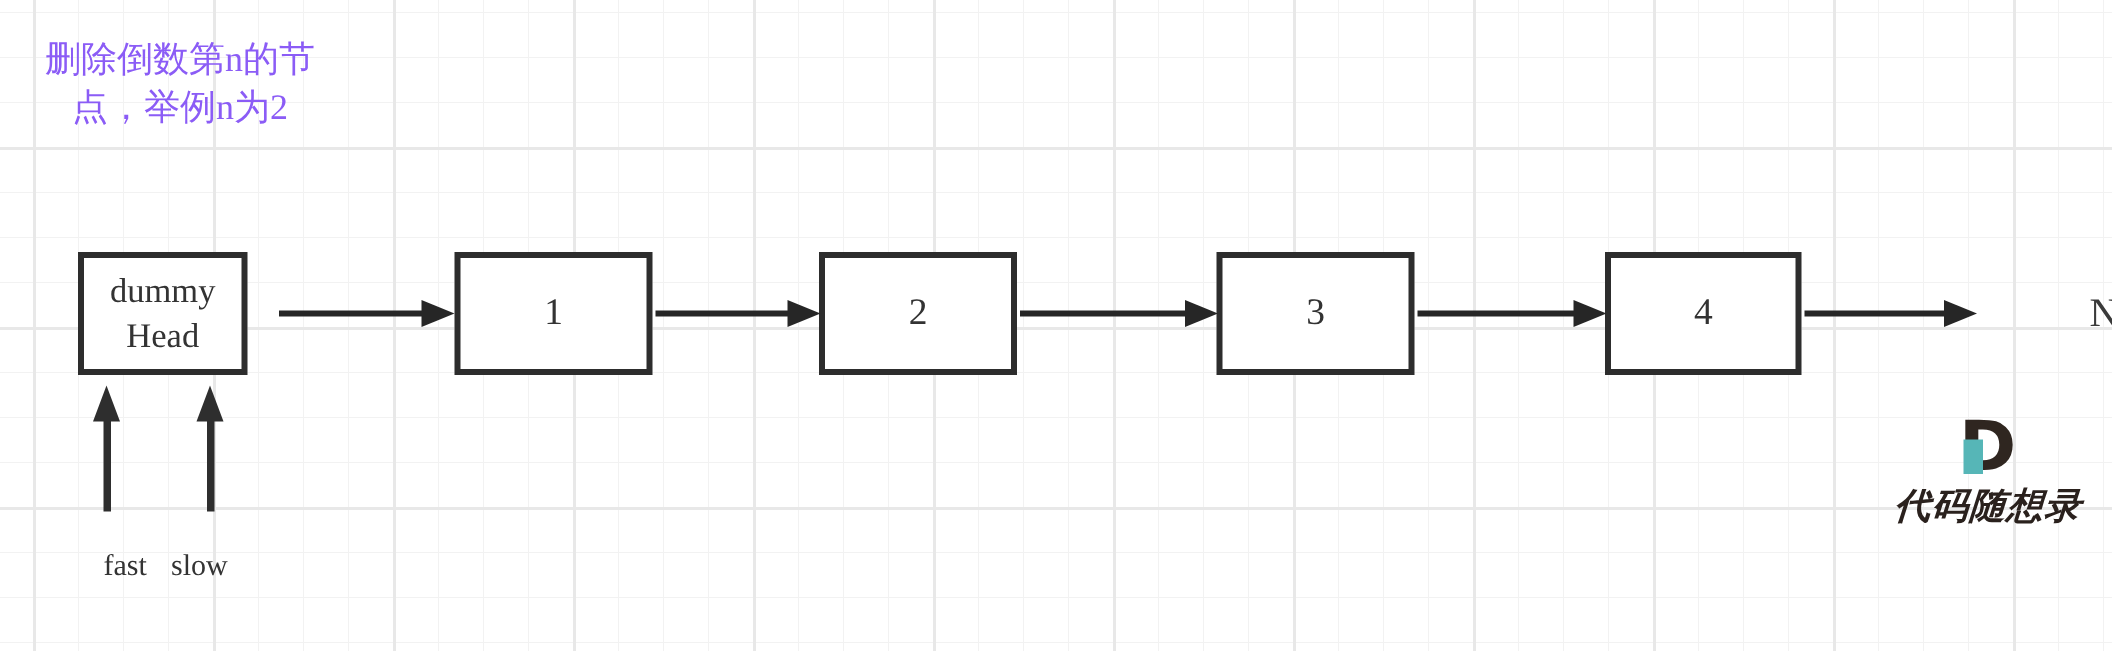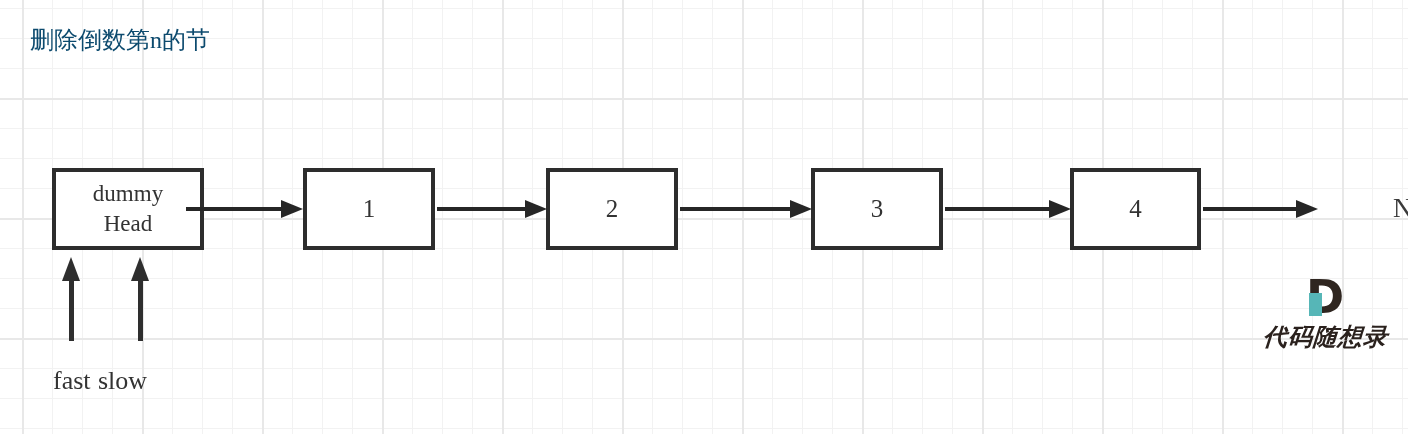--- a/index.html
+++ b/index.html
@@ -17,40 +17,40 @@
     background-size: 120px 120px, 120px 120px, 30px 30px, 30px 30px;
     background-position: 22px 0, 0 98px, 22px 0, 0 8px;
   }
 
   .title {
     position: absolute;
     left: 21px; top: 24px; width: 198px;
     text-align: center;
     font-size: 24px;
     line-height: 32px;
-    color: #0c4a6e;
+    color: #8b5cf6;
     white-space: nowrap;
   }
 
   .node {
     position: absolute;
     top: 168px;
     height: 82px;
     border: 4px solid #2d2d2d;
     background: #ffffff;
     display: flex;
     flex-direction: column;
     align-items: center;
     justify-content: center;
     font-size: 24px;
     line-height: 30px;
     color: #333333;
     text-align: center;
   }
-  .node-dummy { left: 52px;  width: 152px; font-size: 23px; }
+  .node-dummy { left: 52px;  width: 113px; font-size: 23px; }
   .node-1     { left: 303px; width: 132px; }
   .node-2     { left: 546px; width: 132px; }
   .node-3     { left: 811px; width: 132px; }
   .node-4     { left: 1070px; width: 131px; }
   .node .num { font-size: 25px; }
 
   
   .h-shaft {
     position: absolute;
     top: 207px;
@@ -88,22 +88,23 @@
     border-bottom: 24px solid #2e2e2e;
   }
   .fast-arrow .v-shaft { left: 69px; }
   .fast-arrow .v-head  { left: 62px; }
   .slow-arrow .v-shaft { left: 138px; }
   .slow-arrow .v-head  { left: 131px; }
 
   .ptr-label {
     position: absolute;
     top: 366px;
-    font-size: 26px;
+    font-size: 20px;
     color: #333333;
+    margin-left: 16px;
   }
   .fast-label { left: 53px; }
   .slow-label { left: 98px; }
 
   .terminal {
     position: absolute;
     left: 1393px; top: 193px;
     font-size: 27px;
     color: #3a3a3a;
   }
@@ -136,20 +137,21 @@
     color: #2a211d;
     white-space: nowrap;
     transform: skewX(-4deg);
   }
 </style>
 </head>
 <body>
 
 <div class="title">
   <div>删除倒数第n的节</div>
+  <div>点，举例n为2</div>
 </div>
 
 <div class="node node-dummy">
   <div>dummy</div>
   <div>Head</div>
 </div>
 <div class="node node-1">
   <div class="num">1</div>
 </div>
 <div class="node node-2">

